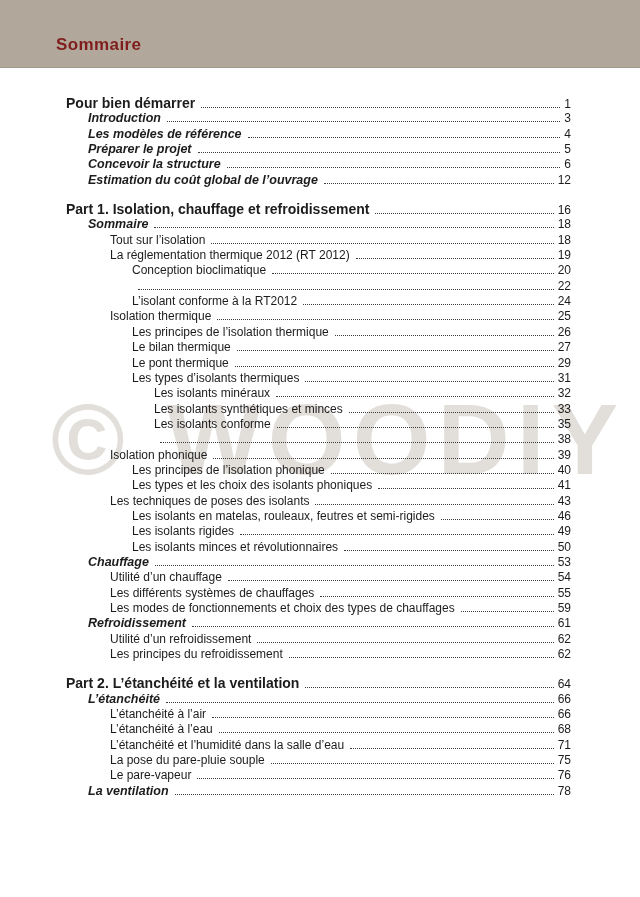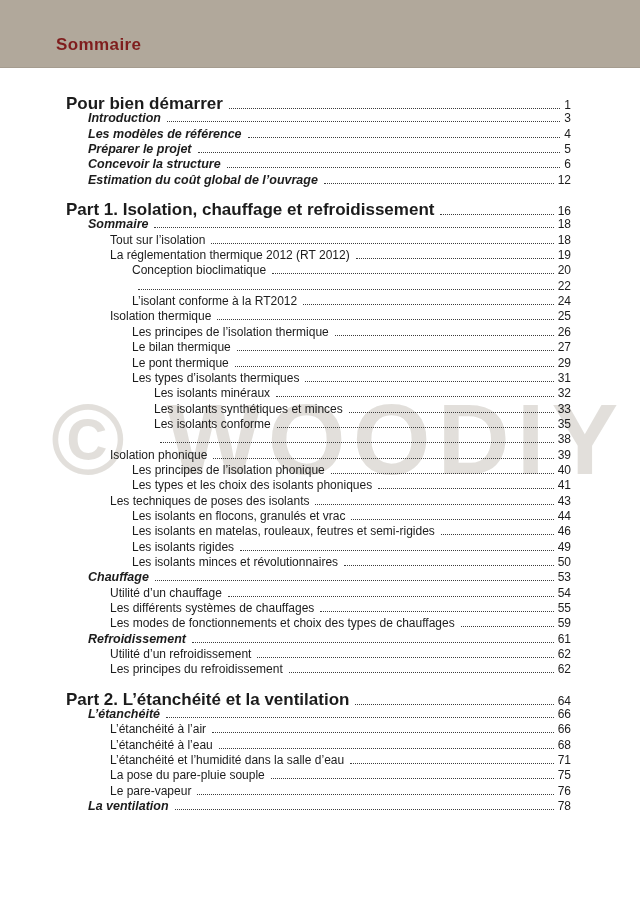--- a/index.html
+++ b/index.html
@@ -60,21 +60,21 @@
     font-size: 12px;
   }
   .row .label { white-space: nowrap; }
   .row .leader {
     flex: 1 1 auto;
     min-width: 12px;
     border-bottom: 1.5px dotted #3c3c3c;
     margin: 0 4px 3px 6px;
   }
   .row .page { white-space: nowrap; font-size: 12px; }
-  .level-0 .label { font-weight: bold; font-size: 17px; }
+  .level-0 .label { font-weight: bold; font-size: 14px; }
   .level-1 .label { font-weight: bold; font-style: italic; font-size: 12.5px; }
   .level-1 { padding-left: 22px; }
   .level-2 { padding-left: 44px; }
   .level-3 { padding-left: 66px; }
   .level-4 { padding-left: 88px; }
 </style>
 </head>
 <body>
 
 <div class="header-bar">
@@ -209,25 +209,20 @@
         <span class="label">Les types et les choix des isolants phoniques</span>
         <span class="leader"></span>
         <span class="page">41</span>
       </div>
       <div class="row level-2">
         <span class="label">Les techniques de poses des isolants</span>
         <span class="leader"></span>
         <span class="page">43</span>
       </div>
       <div class="row level-3">
-        <span class="label">Les isolants en flocons, granulés et vrac</span>
-        <span class="leader"></span>
-        <span class="page">44</span>
-      </div>
-      <div class="row level-3">
         <span class="label">Les isolants en matelas, rouleaux, feutres et semi-rigides</span>
         <span class="leader"></span>
         <span class="page">46</span>
       </div>
       <div class="row level-3">
         <span class="label">Les isolants rigides</span>
         <span class="leader"></span>
         <span class="page">49</span>
       </div>
       <div class="row level-3">

